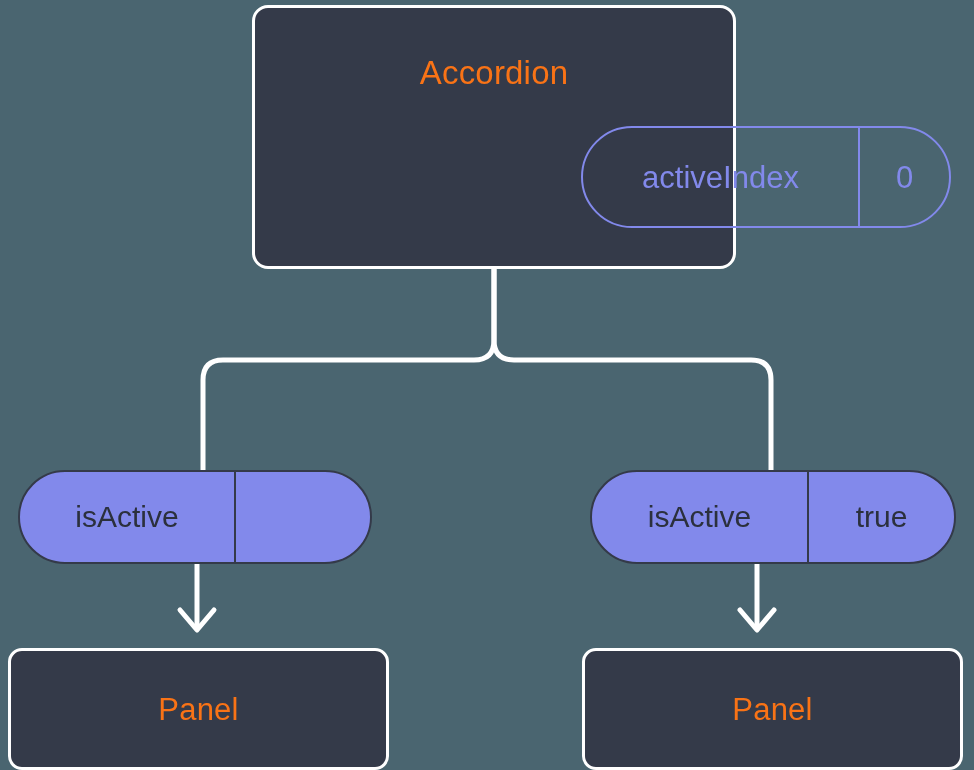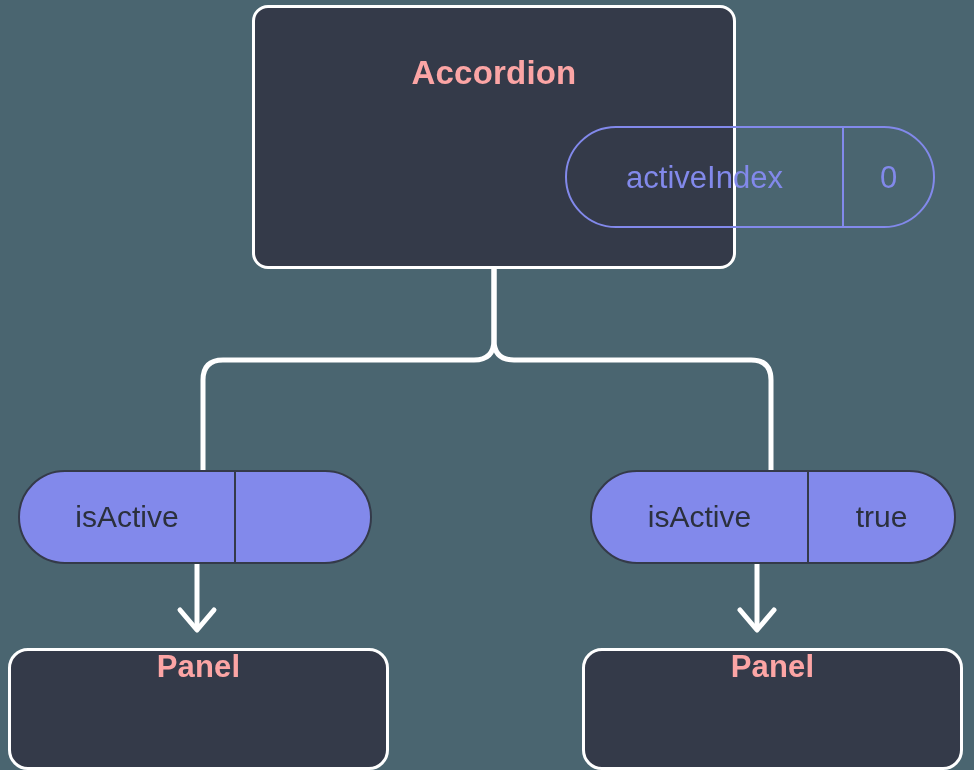--- a/index.html
+++ b/index.html
@@ -42,44 +42,44 @@
   .component-box {
     background: #343a49;
     border: 3px solid #ffffff;
     border-radius: 14px;
     display: flex;
     flex-direction: column;
     align-items: center;
   }
 
   .component-title {
-    color: #fca5a5;
+    color: #f97316;
     font-size: 33px;
-    font-weight: 700;
+    font-weight: 400;
     letter-spacing: 0.2px;
     line-height: 1;
     white-space: nowrap;
   }
 
   
   #accordion-box {
     left: 252px;
     top: 5px;
     width: 484px;
     height: 264px;
     border-radius: 16px;
     padding-top: 48px;
   }
 
   
   .panel-box {
     width: 381px;
     height: 122px;
-    border-radius: 20px;
-    justify-content: flex-start;
+    border-radius: 14px;
+    justify-content: center;
   }
   #panel-box-left  { left: 8px;   top: 648px; }
   #panel-box-right { left: 582px; top: 648px; }
   .panel-box .component-title { font-size: 31px; }
 
   
   .pill {
     display: flex;
     align-items: stretch;
     box-sizing: border-box;
@@ -89,21 +89,21 @@
     display: flex;
     align-items: center;
     justify-content: center;
     white-space: nowrap;
     line-height: 1;
   }
 
   
   #accordion-state-pill {
     position: absolute;
-    left: 310px;
+    left: 326px;
     top: 118px;
     width: 370px;
     height: 102px;
     border: 2px solid #8289eb;
     border-radius: 51px;
     z-index: 3;
   }
   #accordion-state-pill .pill-key {
     width: 275px;
     color: #8289eb;

